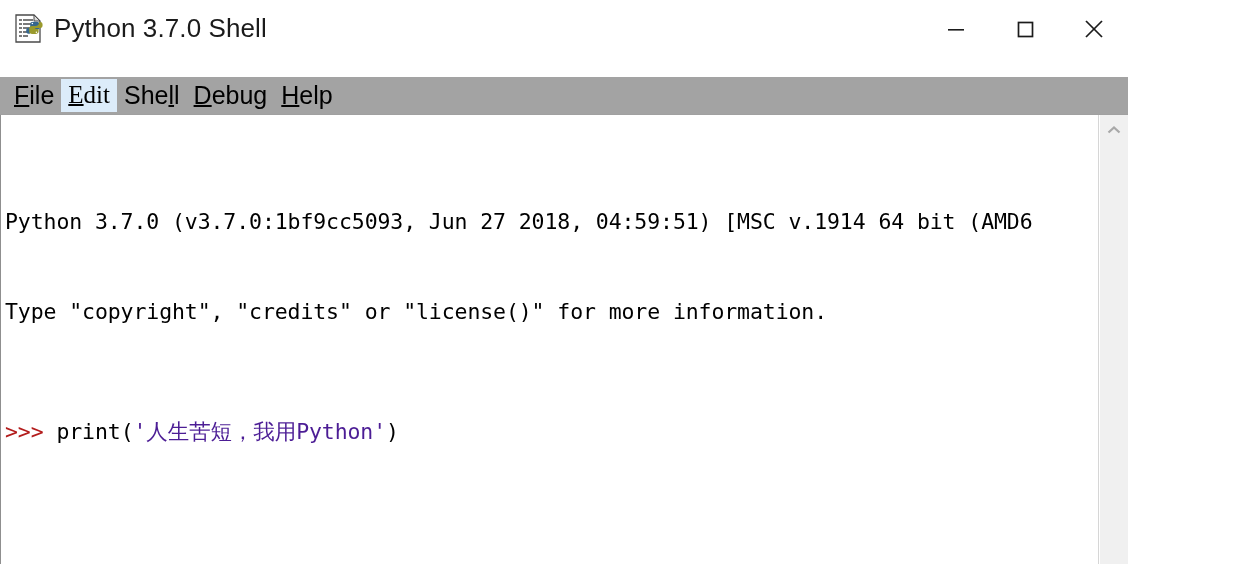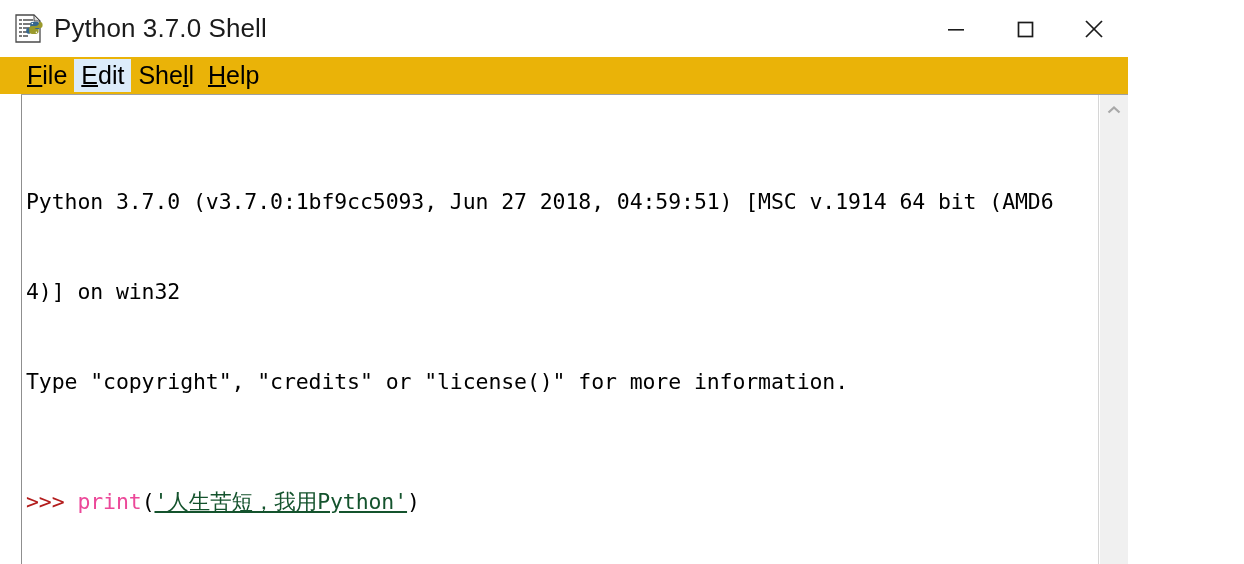--- a/index.html
+++ b/index.html
@@ -63,52 +63,53 @@
     justify-content: center;
     background: transparent;
     border: none;
     padding: 0;
   }
 
   
   .menubar {
     height: 37px;
     flex: 0 0 37px;
-    background: #eab308;
-    display: flex;
-    align-items: center;
-    padding-left: 20px;
+    background: #a3a3a3;
+    display: flex;
+    align-items: center;
+    padding-left: 7px;
     box-sizing: border-box;
+    margin-top: 20px;
   }
   .menu-item {
     font-size: 25px;
     color: #000000;
     font-family: "Liberation Sans", sans-serif;
     padding: 1px 7px 2px 7px;
     white-space: nowrap;
     line-height: 30px;
     background: transparent;
   }
   .menu-item.active {
     background: #dcecfa;
+    font-family: Liberation Serif, serif;
   }
   .menu-item u {
     text-decoration: underline;
     text-underline-offset: 1px;
   }
 
   
   .shell-area {
     position: relative;
     flex: 1 1 auto;
     display: flex;
     background: #ffffff;
     border-top: 1px solid #a0a0a0;
     overflow: hidden;
-    margin-left: 21px;
   }
   .shell-text-wrap {
     position: relative;
     flex: 1 1 auto;
     border-left: 1px solid #8f8f8f;
     border-right: 1px solid #d6d6d6;
     overflow: hidden;
     background: #ffffff;
   }
   .shell-text {
@@ -117,22 +118,22 @@
     font-family: "DejaVu Sans Mono", "Liberation Mono", monospace;
     font-size: 21.5px;
     line-height: 30px;
     color: #000000;
     white-space: pre;
     letter-spacing: -0.1px;
   }
   .line { height: 30px; white-space: pre; }
 
   .c-prompt  { color: #b31c1c; }
-  .c-builtin { color: #ec4899; }
-  .c-string  { color: #14532d; text-decoration: underline; }
+  .c-builtin { color: #000000; }
+  .c-string  { color: #4c1d95; }
   .c-plain   { color: #000000; }
 
   
   .scrollbar {
     flex: 0 0 28px;
     width: 28px;
     background: #f0f0f0;
     border-left: 1px solid #ffffff;
     display: flex;
     flex-direction: column;
@@ -199,29 +200,29 @@
           <line x1="20" y1="4" x2="4" y2="20" stroke="#1b1b1b" stroke-width="1.7"></line>
         </svg>
       </button>
     </div>
   </div>
 
   <div class="menubar">
     <div class="menu-item"><u>F</u>ile</div>
     <div class="menu-item active"><u>E</u>dit</div>
     <div class="menu-item">She<u>l</u>l</div>
+    <div class="menu-item"><u>D</u>ebug</div>
     <div class="menu-item"><u>H</u>elp</div>
   </div>
 
   <div class="shell-area">
     <div class="shell-text-wrap">
       <div class="shell-text">
 
         <div class="line"><span class="c-plain">Python 3.7.0 (v3.7.0:1bf9cc5093, Jun 27 2018, 04:59:51) [MSC v.1914 64 bit (AMD6</span></div>
-        <div class="line"><span class="c-plain">4)] on win32</span></div>
         <div class="line"><span class="c-plain">Type "copyright", "credits" or "license()" for more information.</span></div>
 
         <div class="line"><span class="c-prompt">&gt;&gt;&gt; </span><span class="c-builtin">print</span><span class="c-plain">(</span><span class="c-string">'人生苦短，我用Python'</span><span class="c-plain">)</span></div>
 
         
 
         
         
         
 

